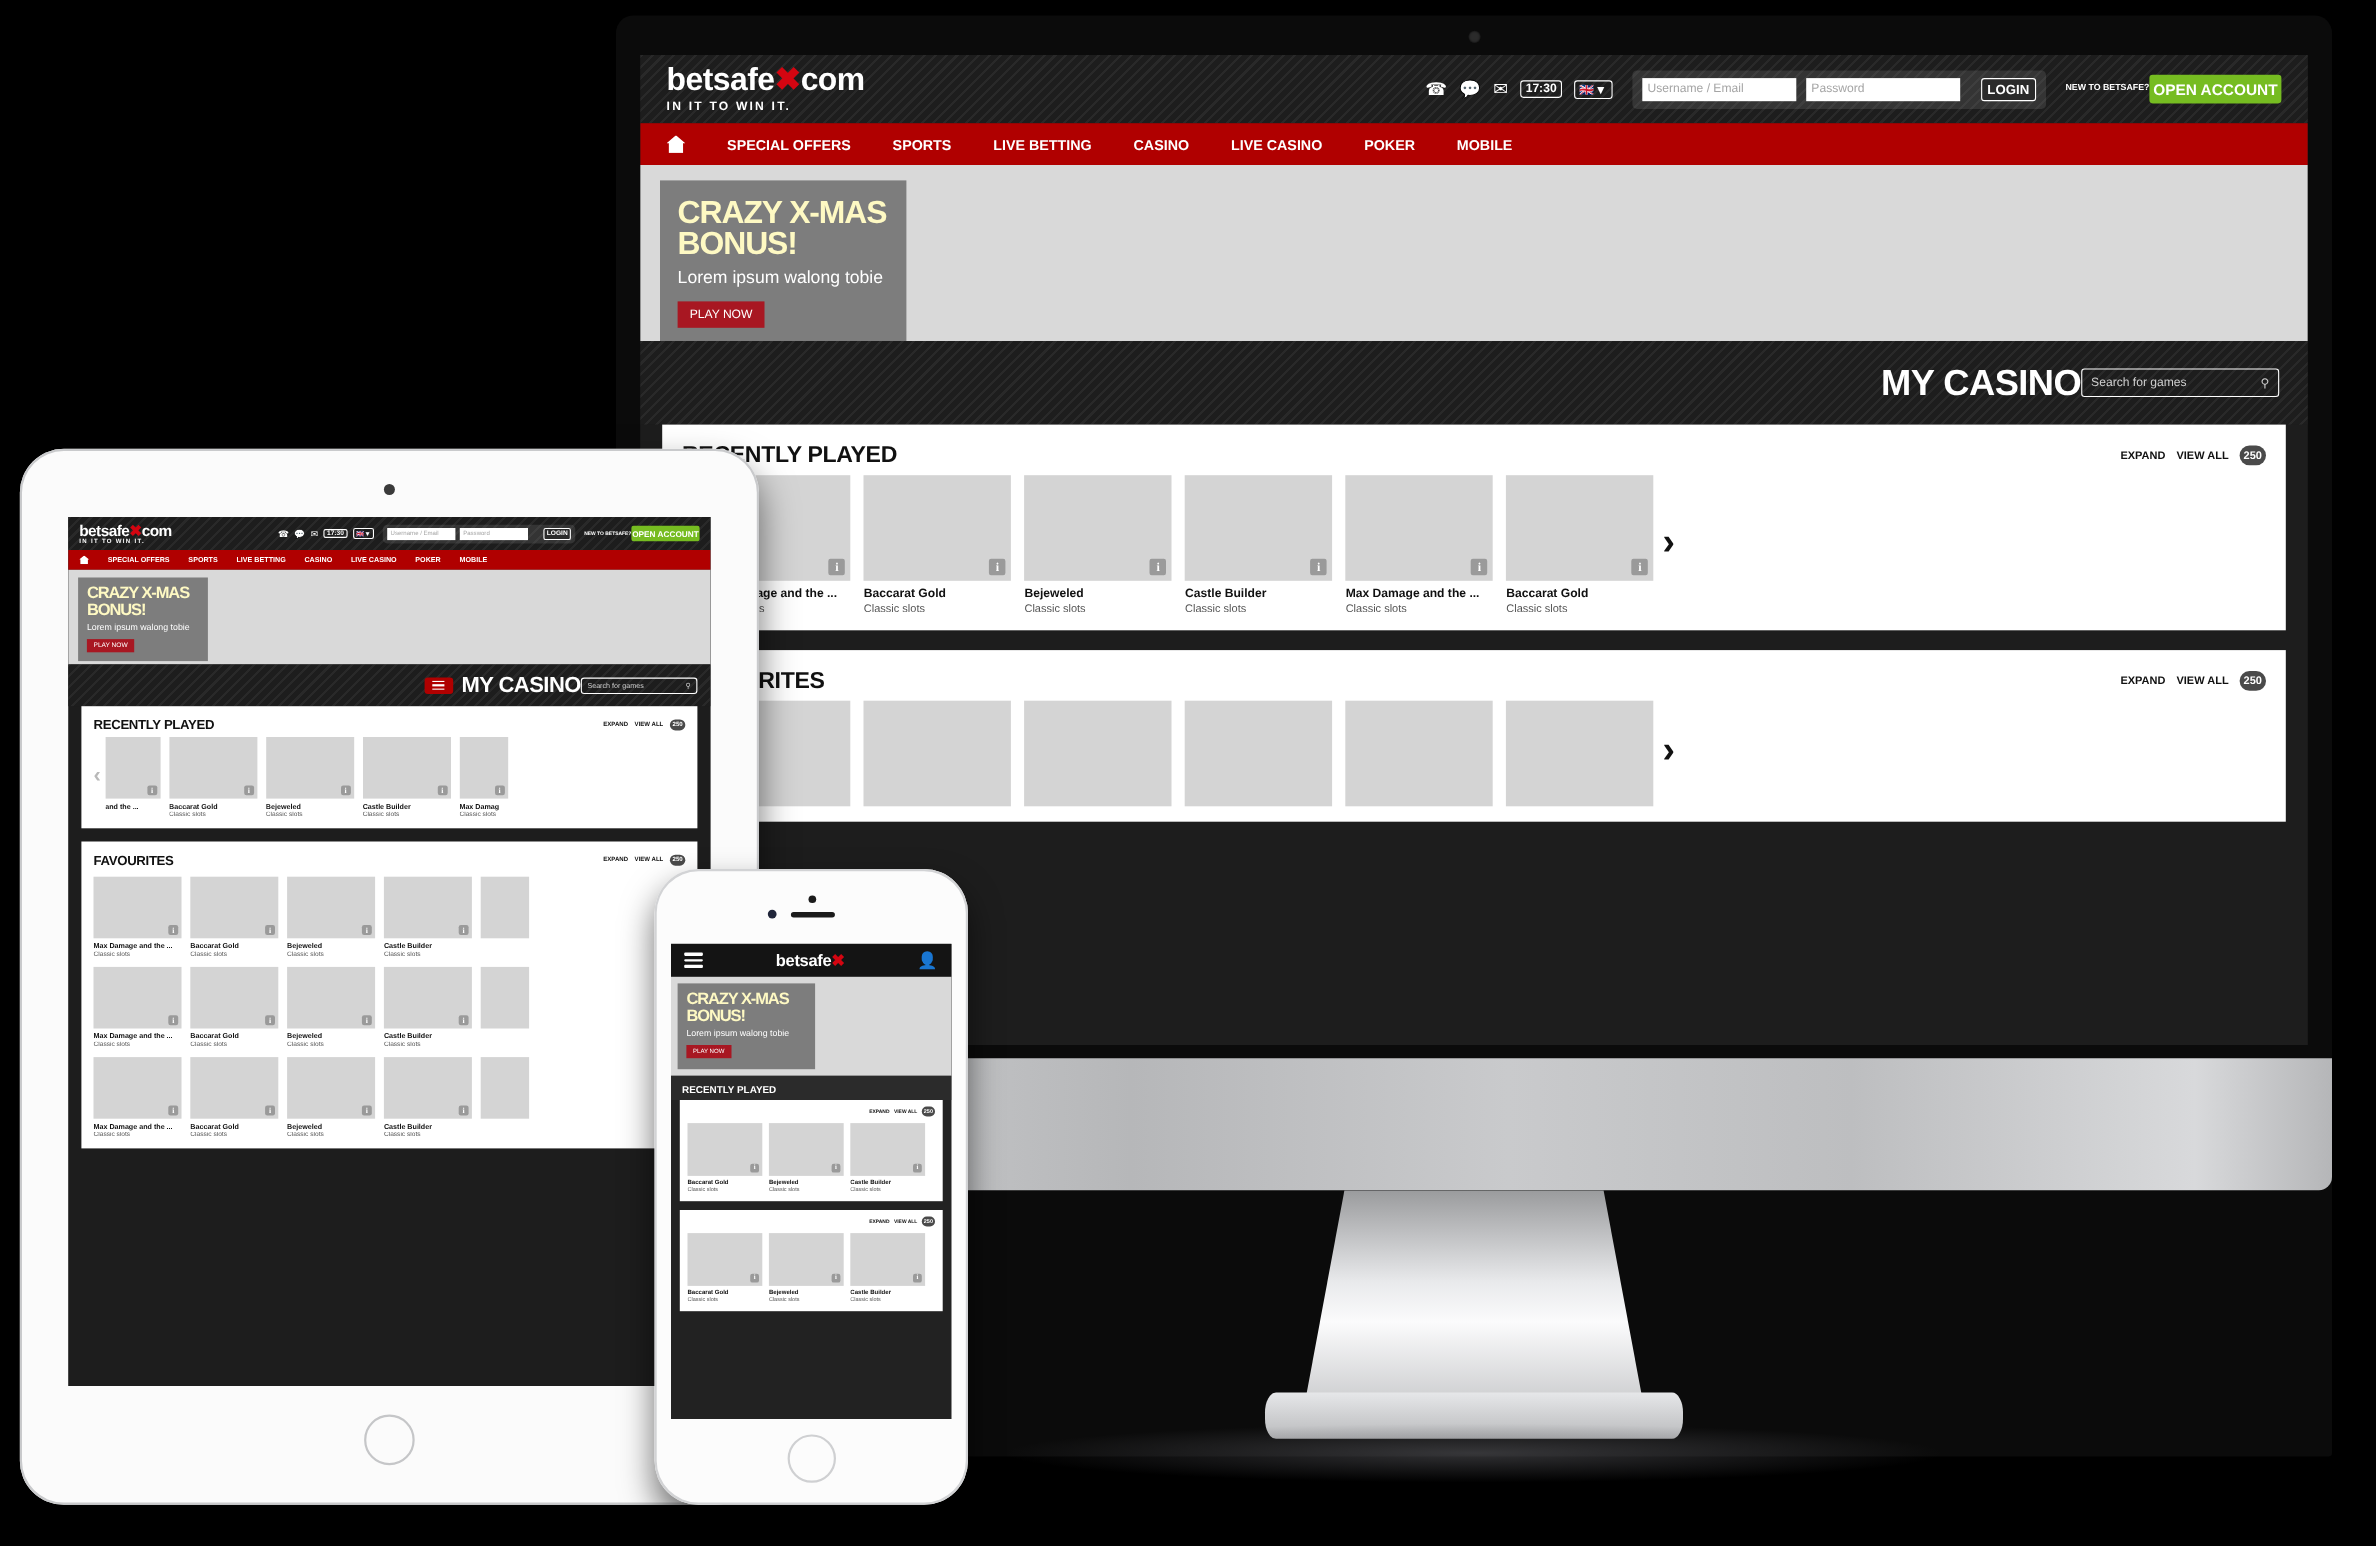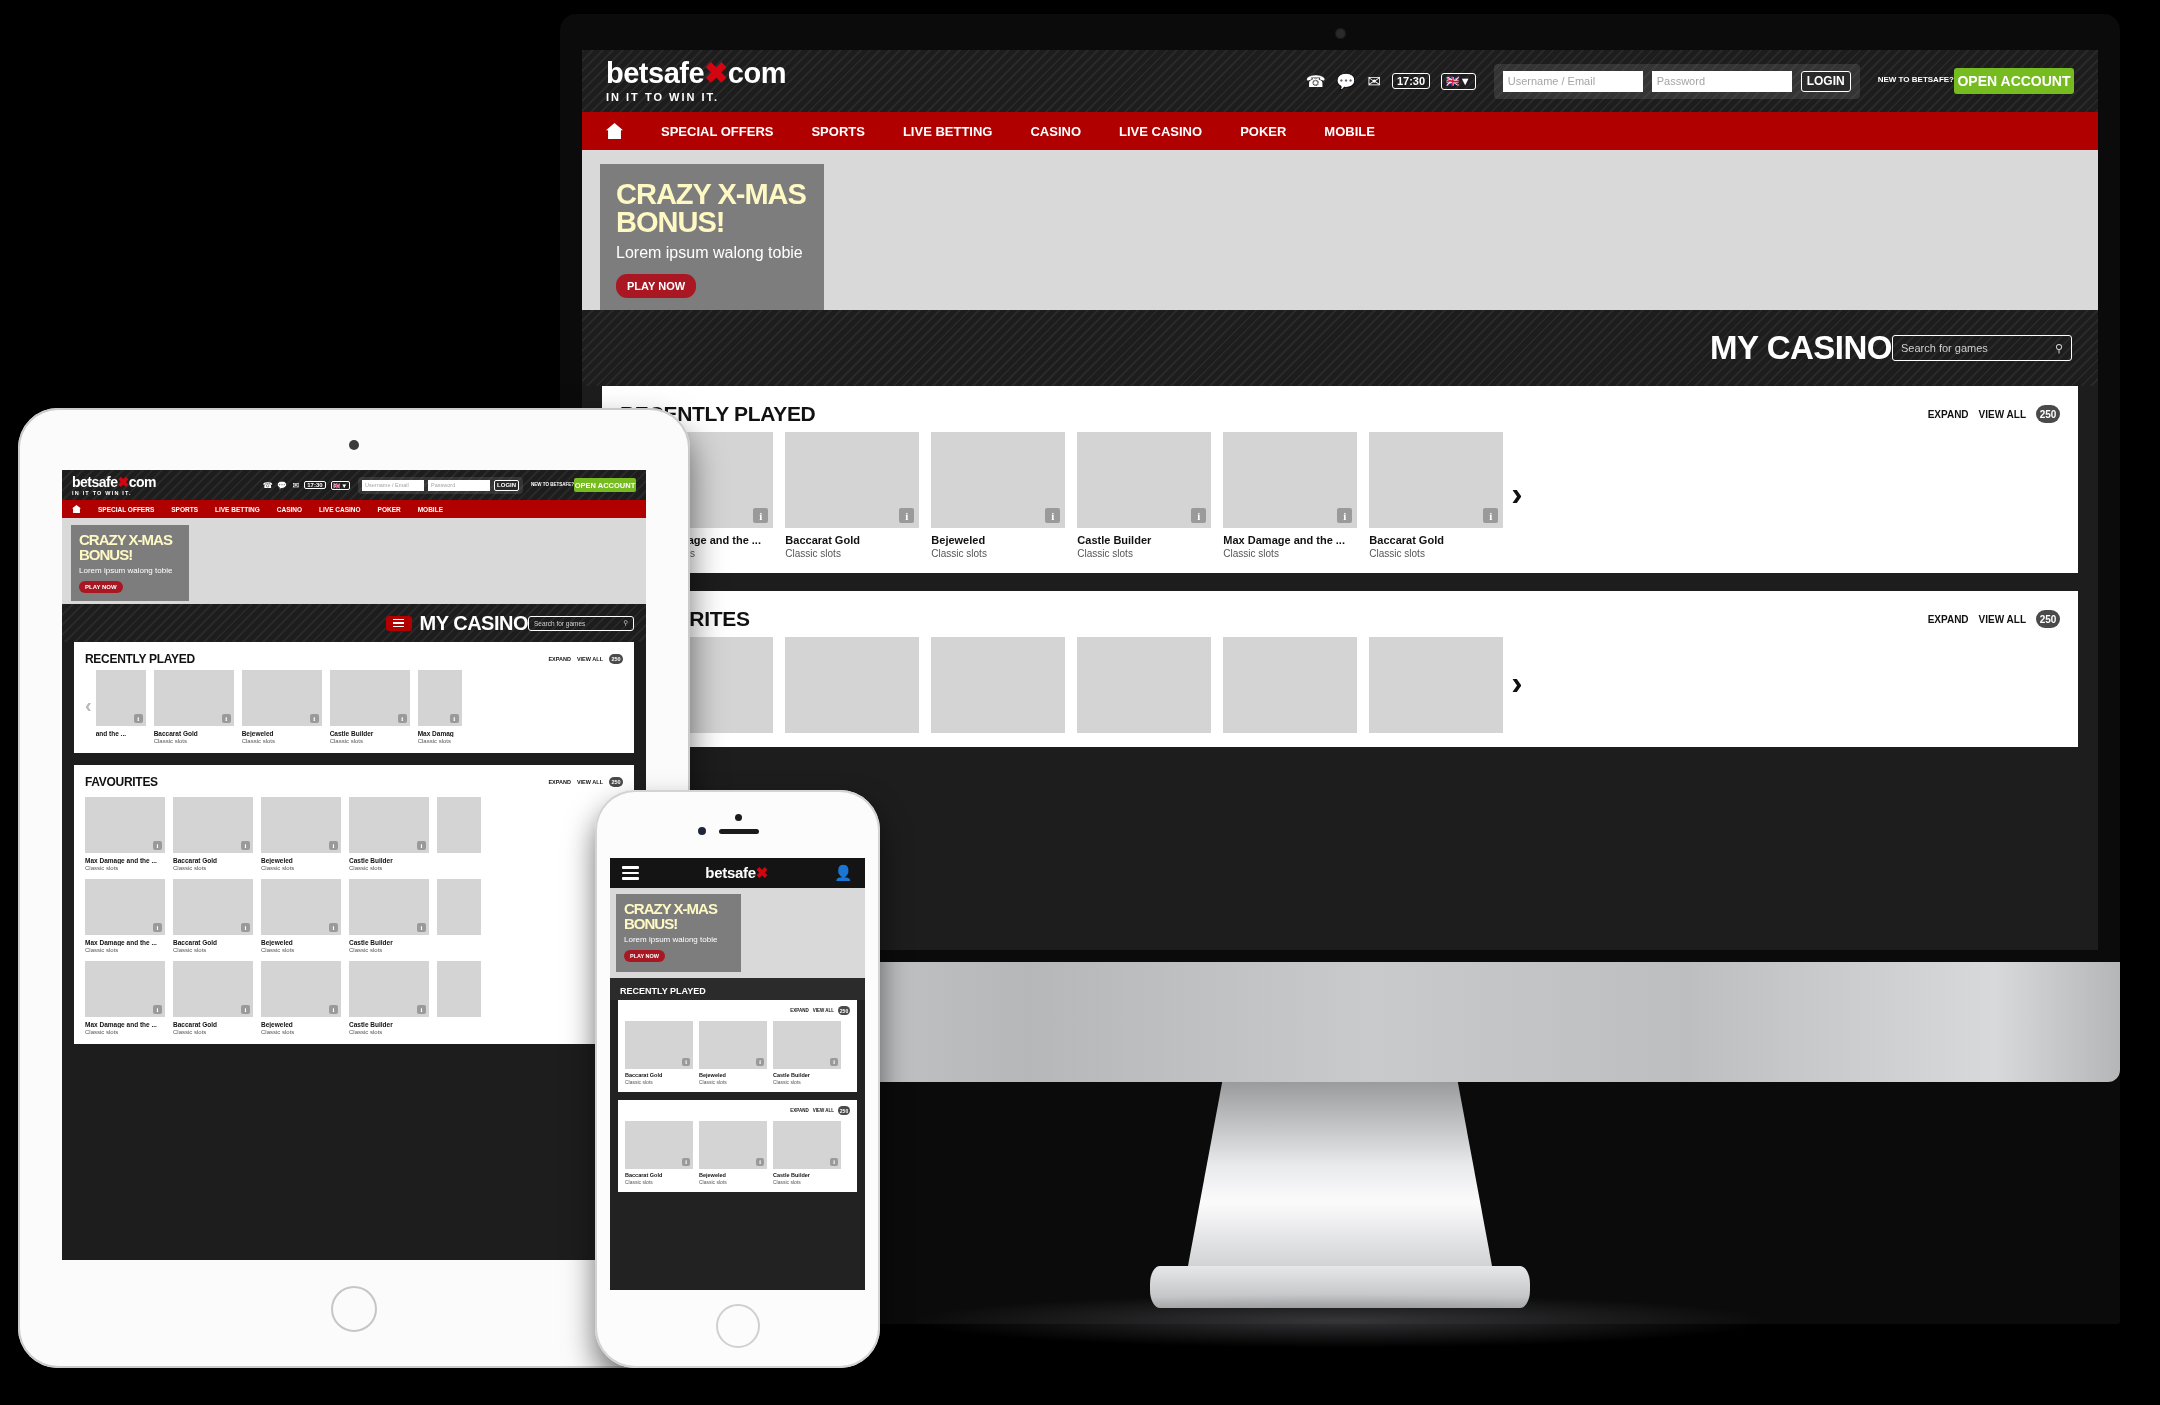--- a/index.html
+++ b/index.html
@@ -24,30 +24,30 @@
   .brand-sub { color: #fff; font-weight: bold; letter-spacing: 2px; }
 
   .navbar { background: #b00000; display: flex; align-items: center; }
   .navbar .navitem { color: #fff; font-weight: bold; white-space: nowrap; }
 
   .home-ico { display:inline-block; background:#fff; }
 
   .loginbox { background: rgba(255,255,255,0.10); border-radius: 4px; display: flex; align-items: center; }
   .txtfield { background: #fff; border: none; color: #a5a5a5; display: flex; align-items: center; }
   .loginbtn { background: #2a2a2a; color:#fff; border: 1px solid #fff; font-weight: bold;
-              display:flex; align-items:center; justify-content:center; }
+              display:flex; align-items:center; justify-content:center;margin-left:10px; }
   .openacct { background: #76bc21; color: #fff; font-weight: bold;
               display:flex; align-items:center; justify-content:center; }
   .newto { color: #fff; font-weight: bold; }
 
   .banner-wrap { background: #d9d9d9; }
   .banner-card { background: #7d7d7d; }
   .banner-h { color: #fef9c3; font-weight: bold; line-height: 0.98; letter-spacing: -1px; }
   .banner-p { color: #fff; }
-  .playnow { background: #a81722; color:#fff; font-weight:bold; border-radius:11px;
+  .playnow { background: #a81722; color:#fff; font-weight:normal; border-radius:0;
              display:inline-flex; align-items:center; justify-content:center; }
 
   .mycasino-bar { display:flex; align-items:center; justify-content:flex-end; }
   .mycasino-title { color:#fff; font-weight:bold; letter-spacing:-0.5px; }
   .searchbox { border:1px solid #fff; border-radius:3px; display:flex; align-items:center;
                justify-content:space-between; color:#cfcfcf; background: transparent; }
 
   .panel { background:#fff; position:relative; }
   .panel-head { display:flex; align-items:center; justify-content:space-between; }
   .panel-title { color:#111; font-weight:bold; letter-spacing:-0.3px; }

